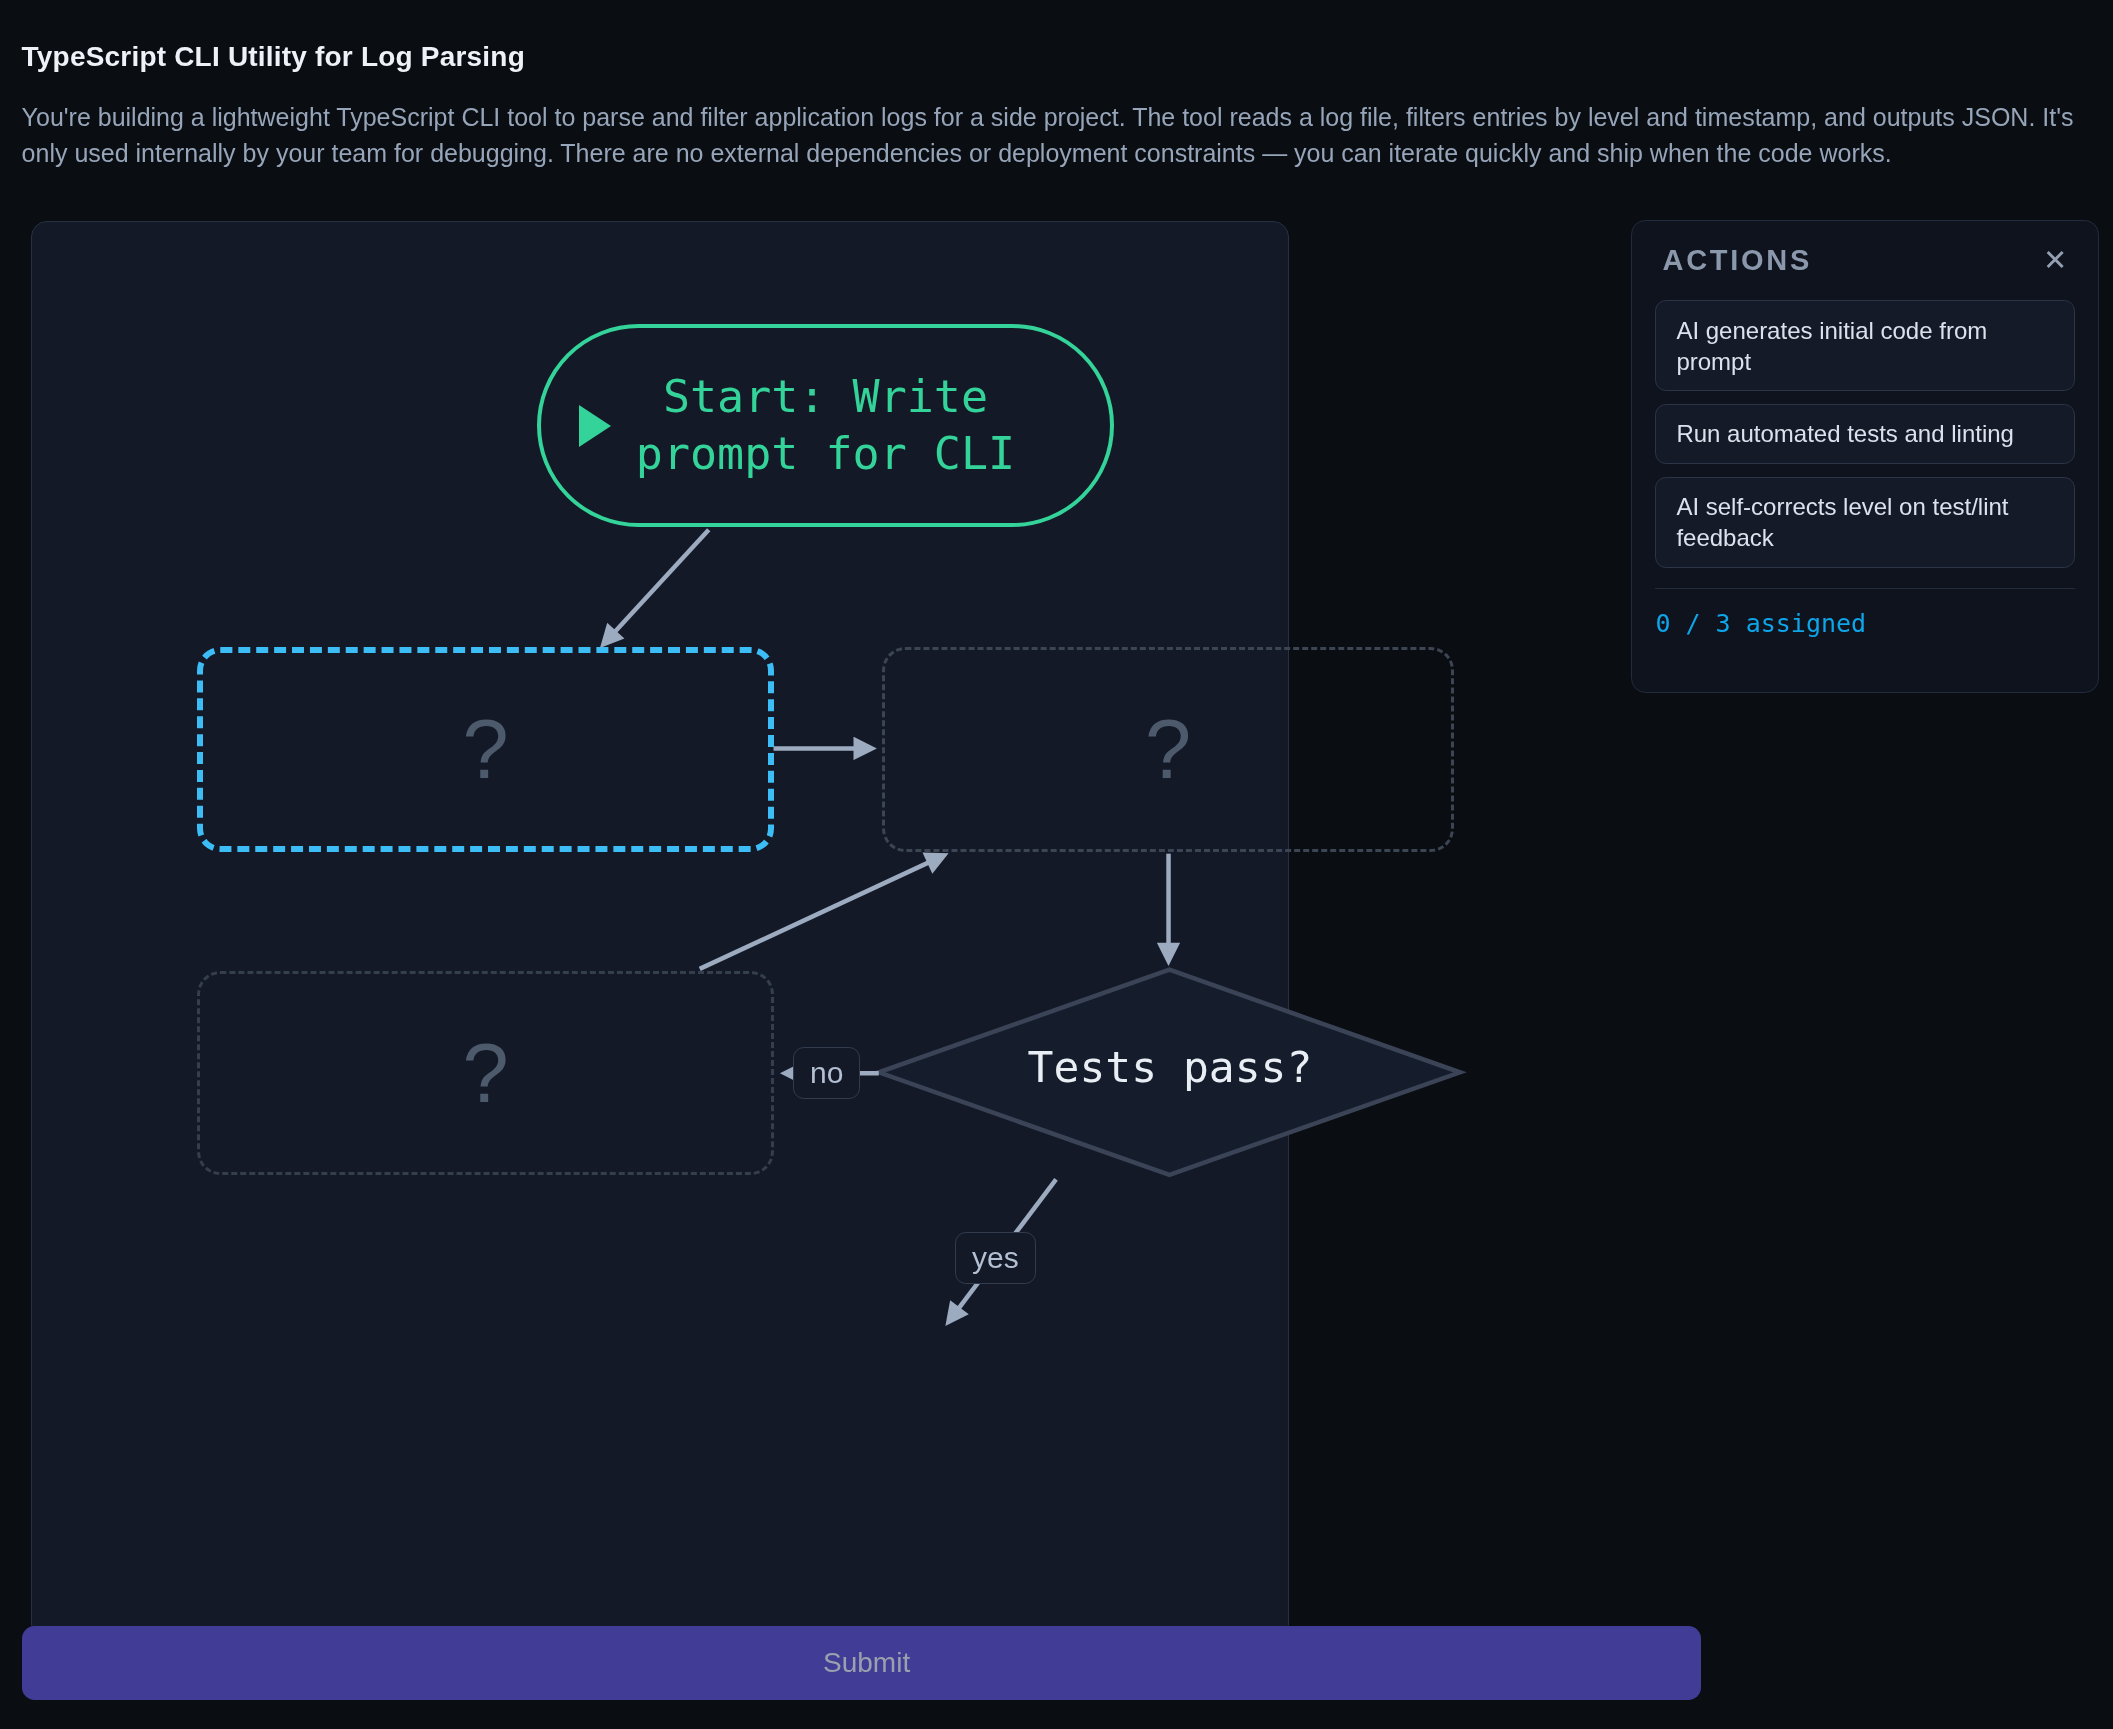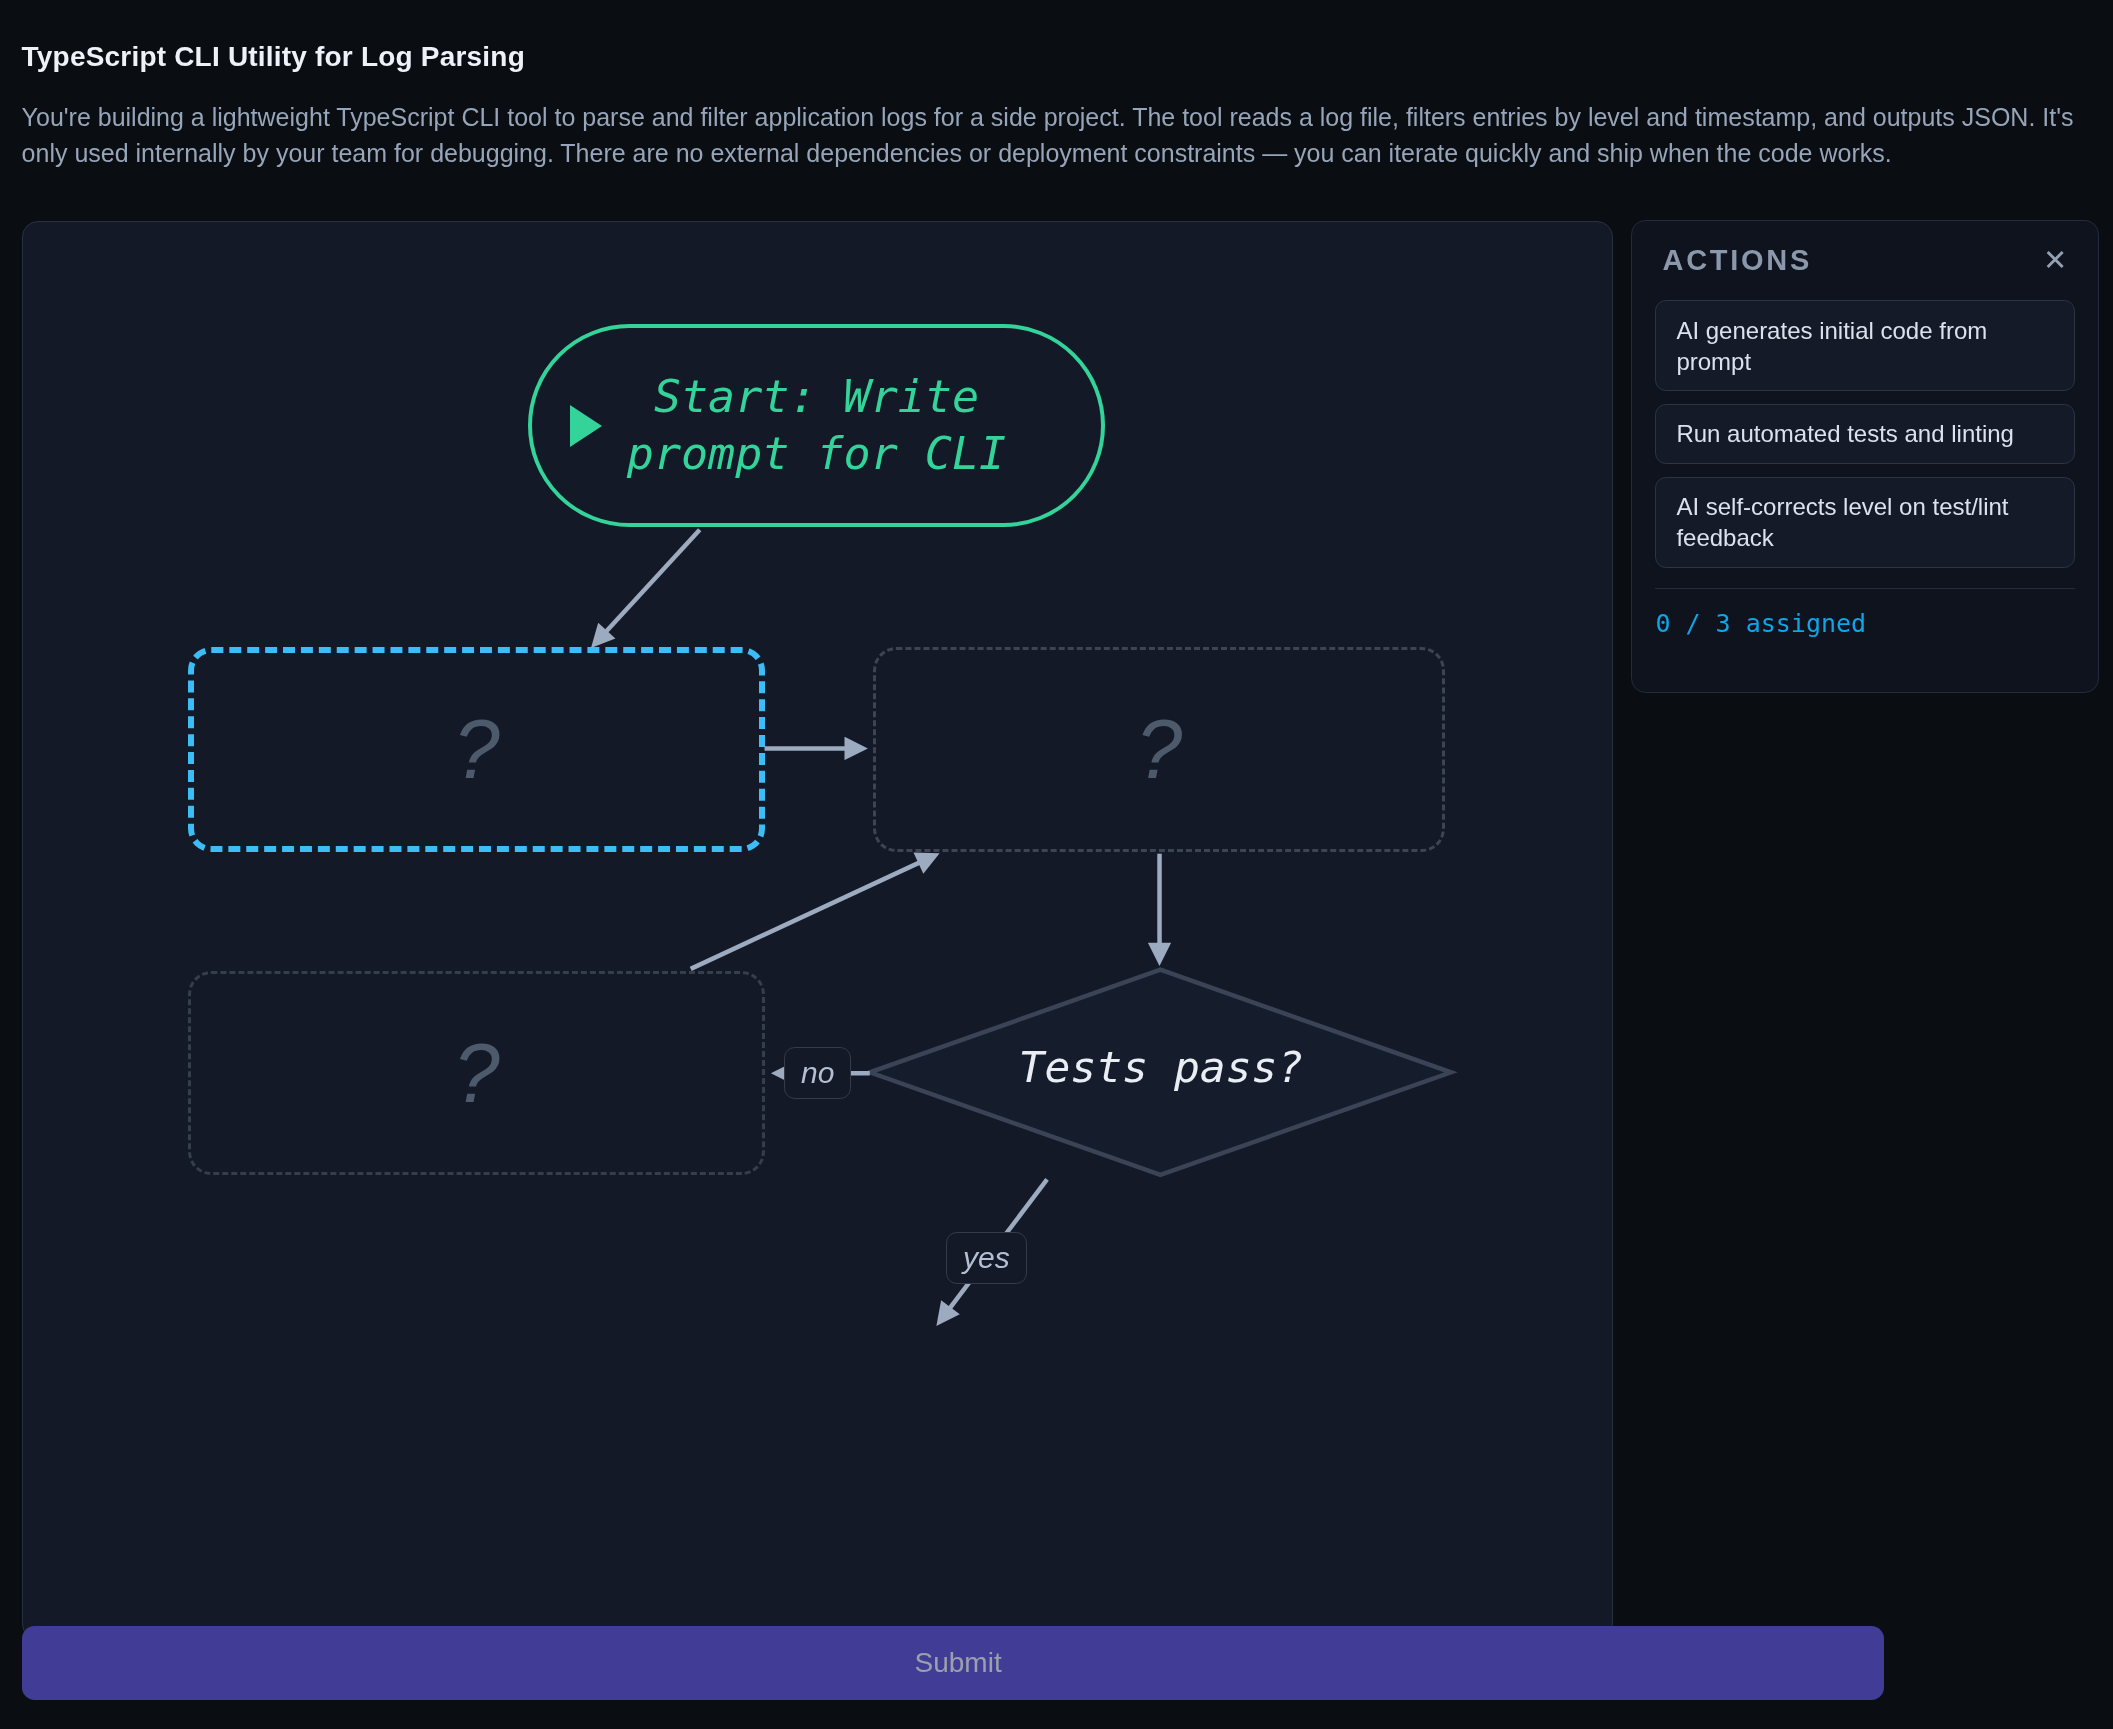--- a/index.html
+++ b/index.html
@@ -12,24 +12,23 @@
   .page-title{
     position:absolute;left:21.6px;top:25px;
     font-size:28px;font-weight:bold;color:#eef2f8;letter-spacing:0.2px;margin-top:16px;
   }
   .page-desc{
     position:absolute;left:21.6px;top:99px;width:2070px;
     font-size:25px;line-height:36px;color:#96a5b9;
   }
   
   .canvas{
-    position:absolute;left:22px;top:221px;width:1591px;height:1419px;
+    position:absolute;left:31px;top:221px;width:1258px;height:1419px;
     background:#131926;border:1.8px solid #273142;border-radius:16px;
     box-sizing:border-box;
-    font-style:italic;
   }
   .node{position:absolute;display:flex;align-items:center;justify-content:center;box-sizing:border-box;z-index:1;}
   .node--start{
     left:505px;top:102px;width:577px;height:203px;
     border:4.5px solid #34d399;border-radius:102px;
   }
   .node--start .node-label{color:#34d399;}
   .play-icon{
     position:absolute;left:38px;top:50%;transform:translateY(-50%);
     width:0;height:0;border-left:32px solid #34d399;
@@ -83,21 +82,21 @@
     padding:13.5px 20px;font-size:24px;line-height:31px;color:#dbe2ec;
     cursor:grab;box-sizing:border-box;
   }
   .panel-divider{margin-top:20px;border:none;border-top:1.8px solid #222c3c;}
   .panel-status{
     margin-top:20px;font-family:"DejaVu Sans Mono", monospace;
     font-size:25px;color:#0ea5e9;
   }
   
   .submit-btn{
-    position:absolute;left:21.6px;top:1626px;width:1862px;height:74px;
+    position:absolute;left:21.6px;top:1626px;width:1679px;height:74px;
     background:#413d96;border:none;border-radius:12.6px;
     display:flex;align-items:center;justify-content:center;
     font-size:28px;font-weight:500;color:#9aa0ad;cursor:pointer;
     font-family:"Liberation Sans",sans-serif;
     padding-left:17px;
   }
 </style>
 </head>
 <body>
 

